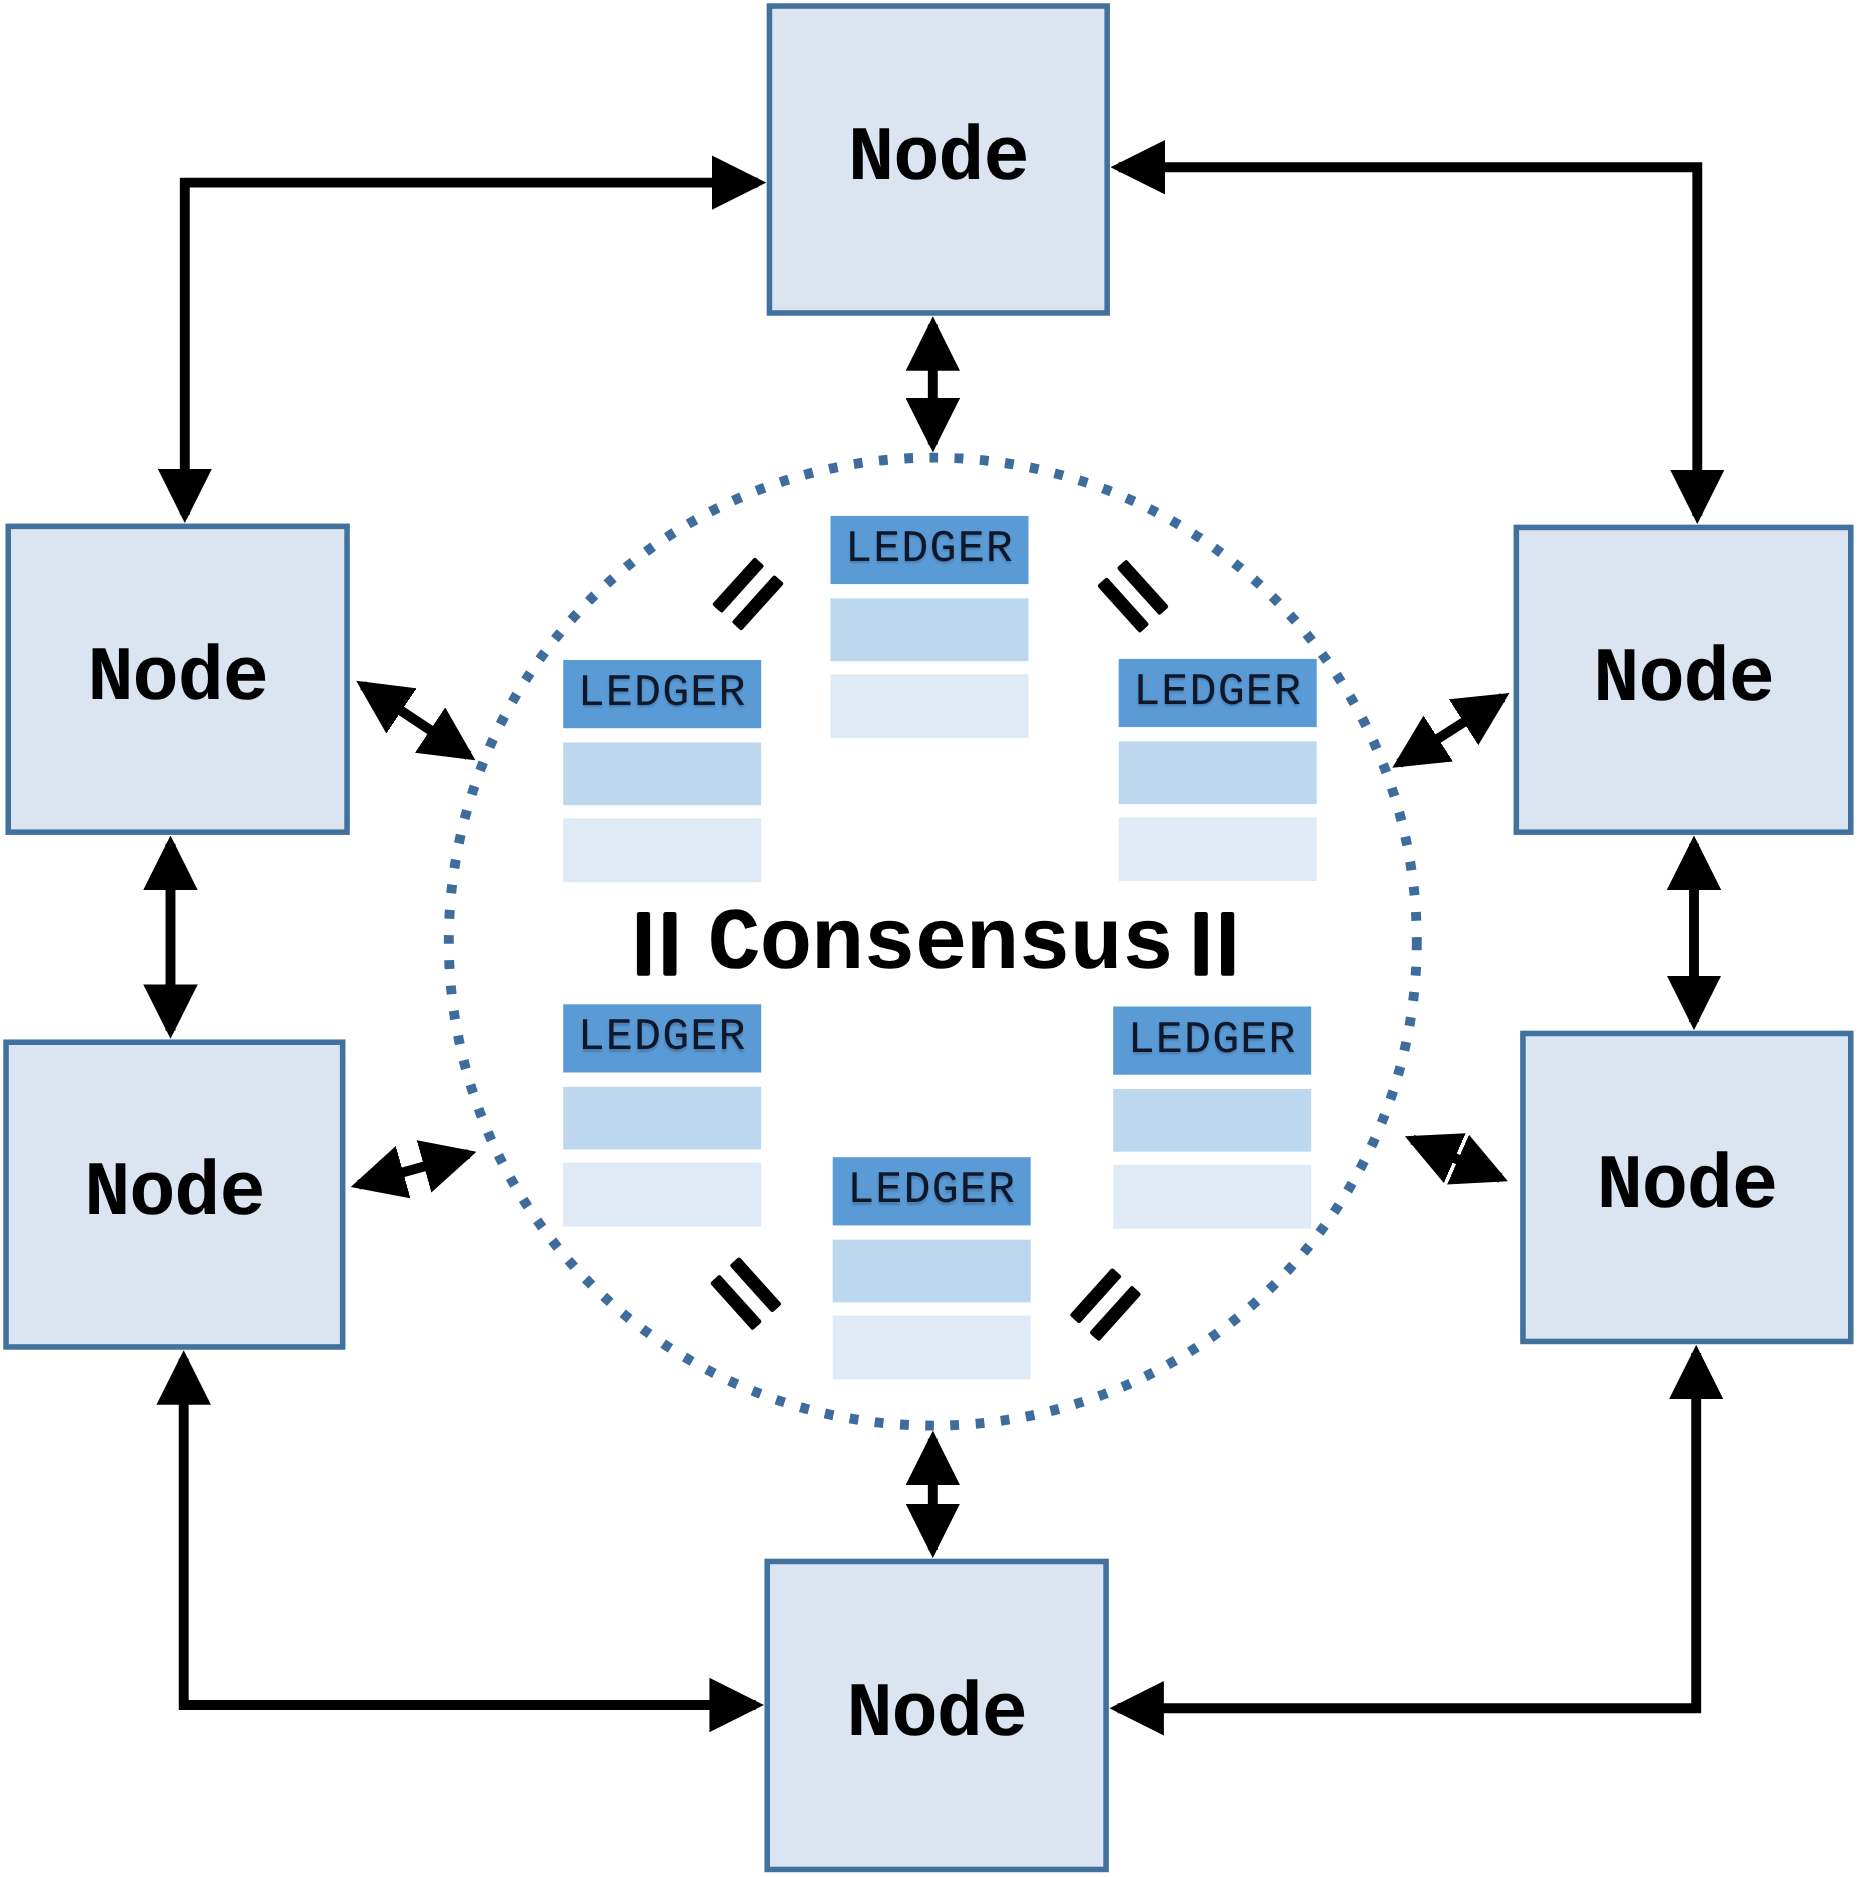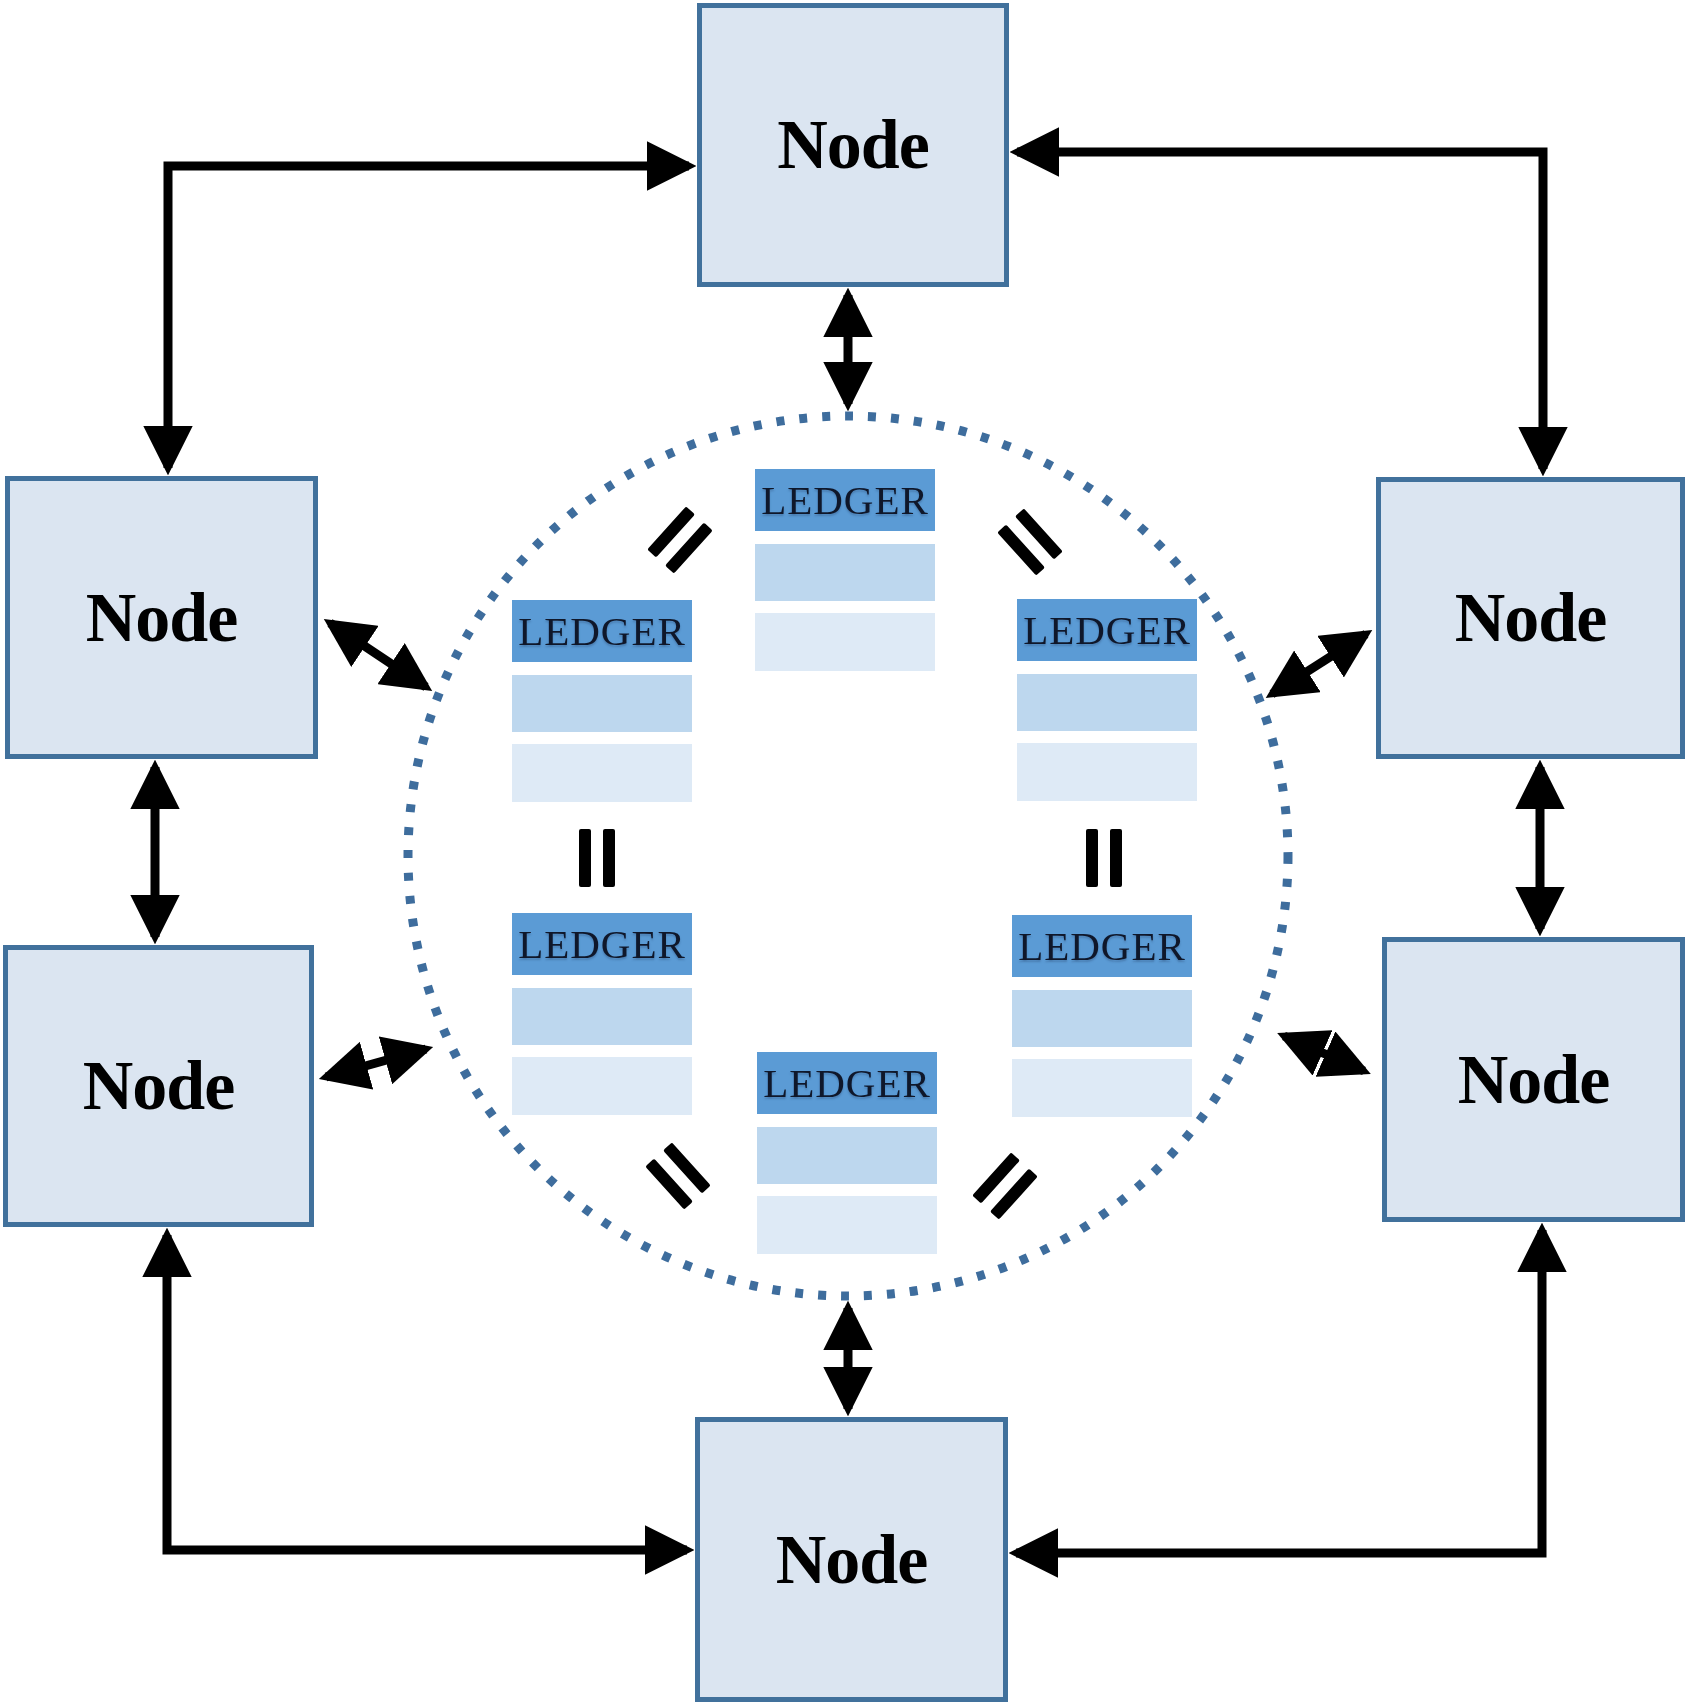--- a/index.html
+++ b/index.html
@@ -11,21 +11,21 @@
     --circle_dot:#3e6d9d;
     --arrow:#000000;
     --text:#000000;
     --bg:#ffffff;
   }
   html,body{margin:0;padding:0;background:var(--bg);}
   .stage{
     position:relative;
     width:1698px;height:1706px;
     background:var(--bg);
-    font-family:Liberation Serif, serif;
+    font-family:Liberation Mono, monospace;
     overflow:hidden;
   }
   .stage svg.connectors{position:absolute;left:0;top:0;z-index:1;}
   .connectors .arrow{stroke:var(--arrow);stroke-width:9;fill:none;}
   .connectors .consensus-ring{stroke:var(--circle_dot);fill:none;stroke-width:9;stroke-dasharray:8 15;}
   .connectors marker path{fill:var(--arrow);}
 
   .node-box{
     position:absolute;z-index:2;
     background:var(--node_fill);
@@ -141,20 +141,21 @@
     <div class="ledger-header">LEDGER</div>
     <div class="ledger-row r1"></div>
     <div class="ledger-row r2"></div>
   </div>
   <div class="ledger" style="left:757px;top:1052px;">
     <div class="ledger-header">LEDGER</div>
     <div class="ledger-row r1"></div>
     <div class="ledger-row r2"></div>
   </div>
 
+  <div class="consensus-label">Consensus</div>
 
   <div class="eq rot-m48" style="left:651px;top:522px;">
     <div class="bar"></div>
     <div class="bar"></div>
   </div>
   <div class="eq rot-p48" style="left:1001px;top:524px;">
     <div class="bar"></div>
     <div class="bar"></div>
   </div>
   <div class="eq rot-90" style="left:568px;top:840px;">

